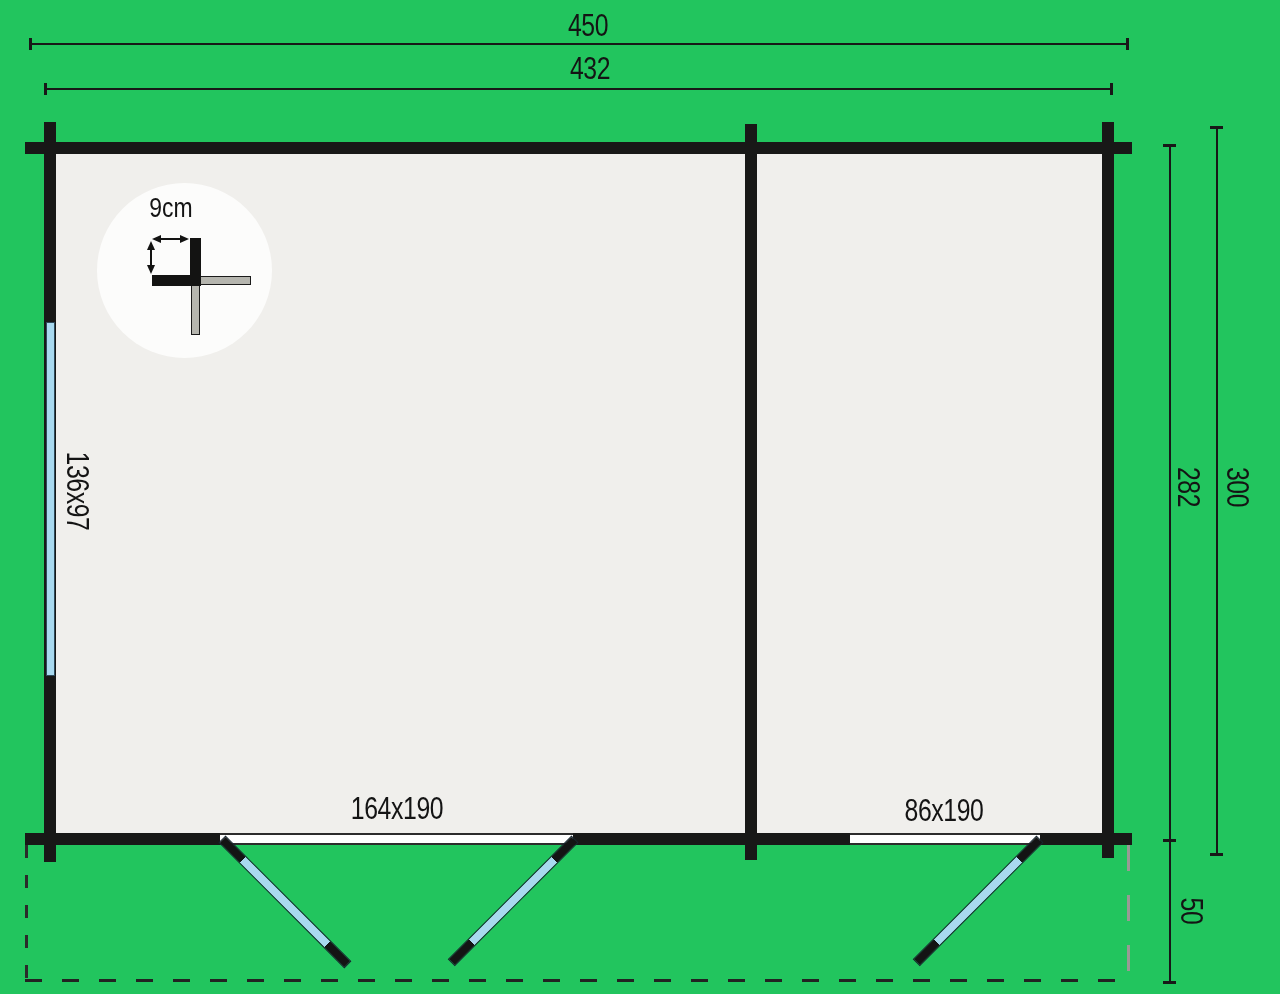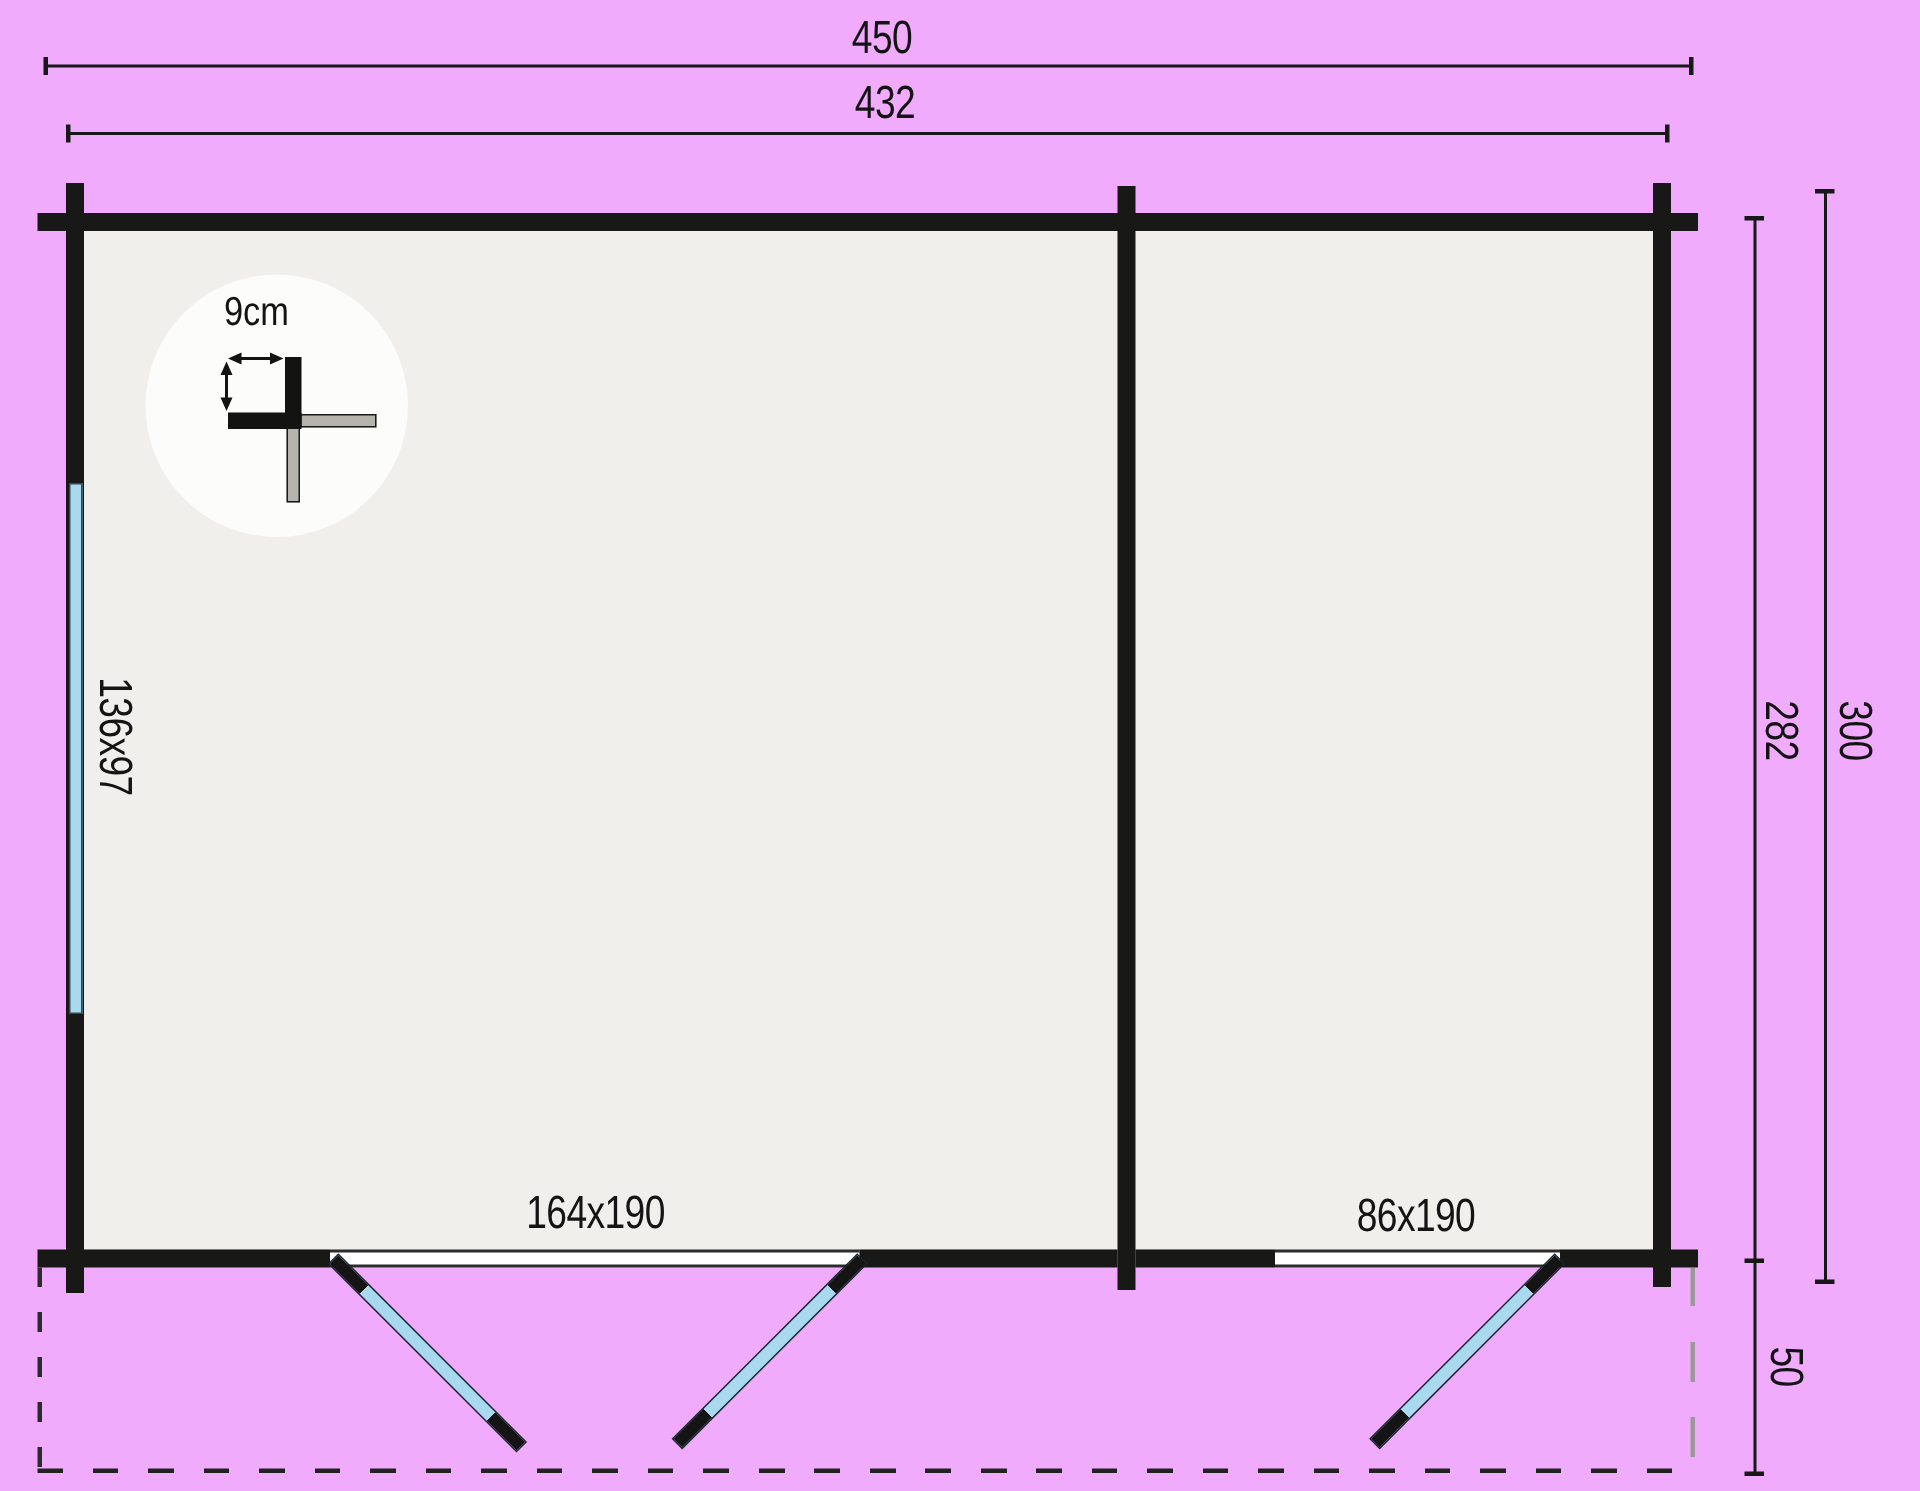--- a/index.html
+++ b/index.html
@@ -1,17 +1,17 @@
 <!DOCTYPE html>
 <html><head>
 <meta charset="utf-8">
 <style>
   html,body{margin:0;padding:0;background:#fff;}
   #canvas{
-    position:relative;width:1280px;height:994px;background:#f0abfc;overflow:hidden;
+    position:relative;width:1280px;height:994px;background:#22c55e;overflow:hidden;
     font-family:"Liberation Sans", sans-serif;color:#151515;
   }
   .wall{position:absolute;background:#181817;}
   .room{position:absolute;background:#f0efec;}
   .dimline{position:absolute;background:#181818;}
   .tick{position:absolute;background:#181818;}
   .dimlabel{
     position:absolute;font-size:31px;line-height:1;white-space:nowrap;
     transform:translate(-50%,-50%) scaleX(.8);letter-spacing:-0.5px;color:#141414;
   }

